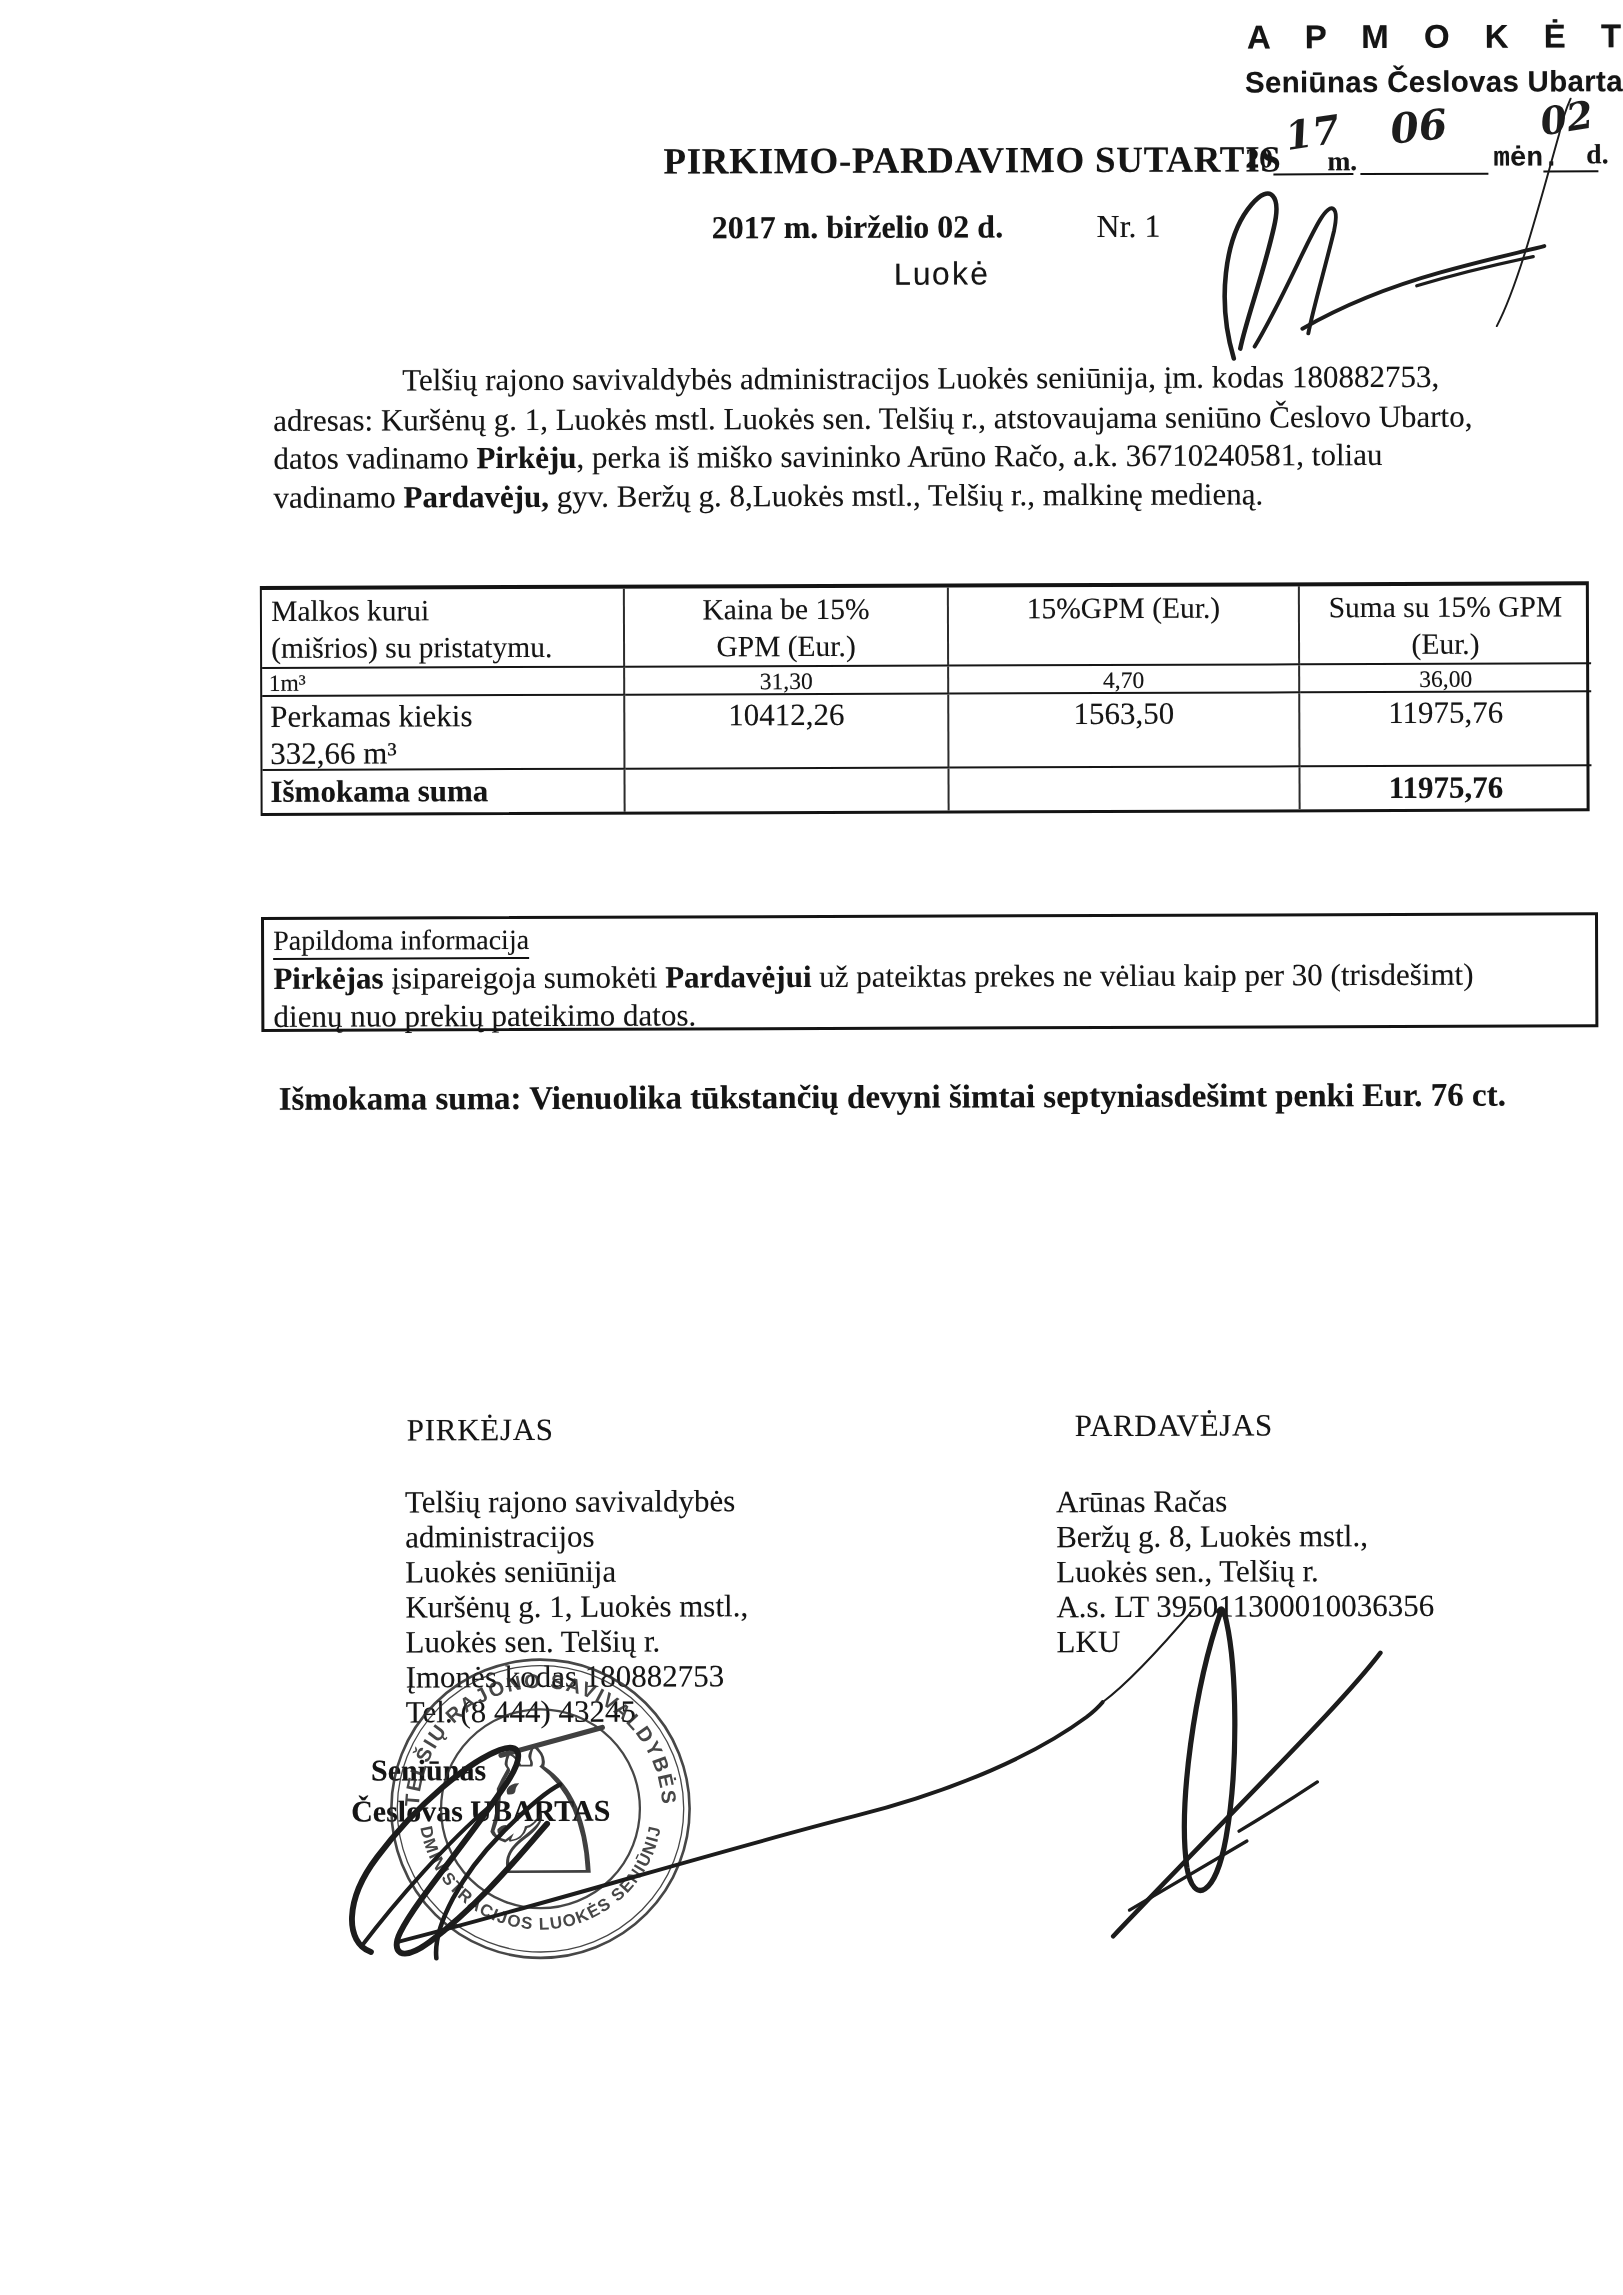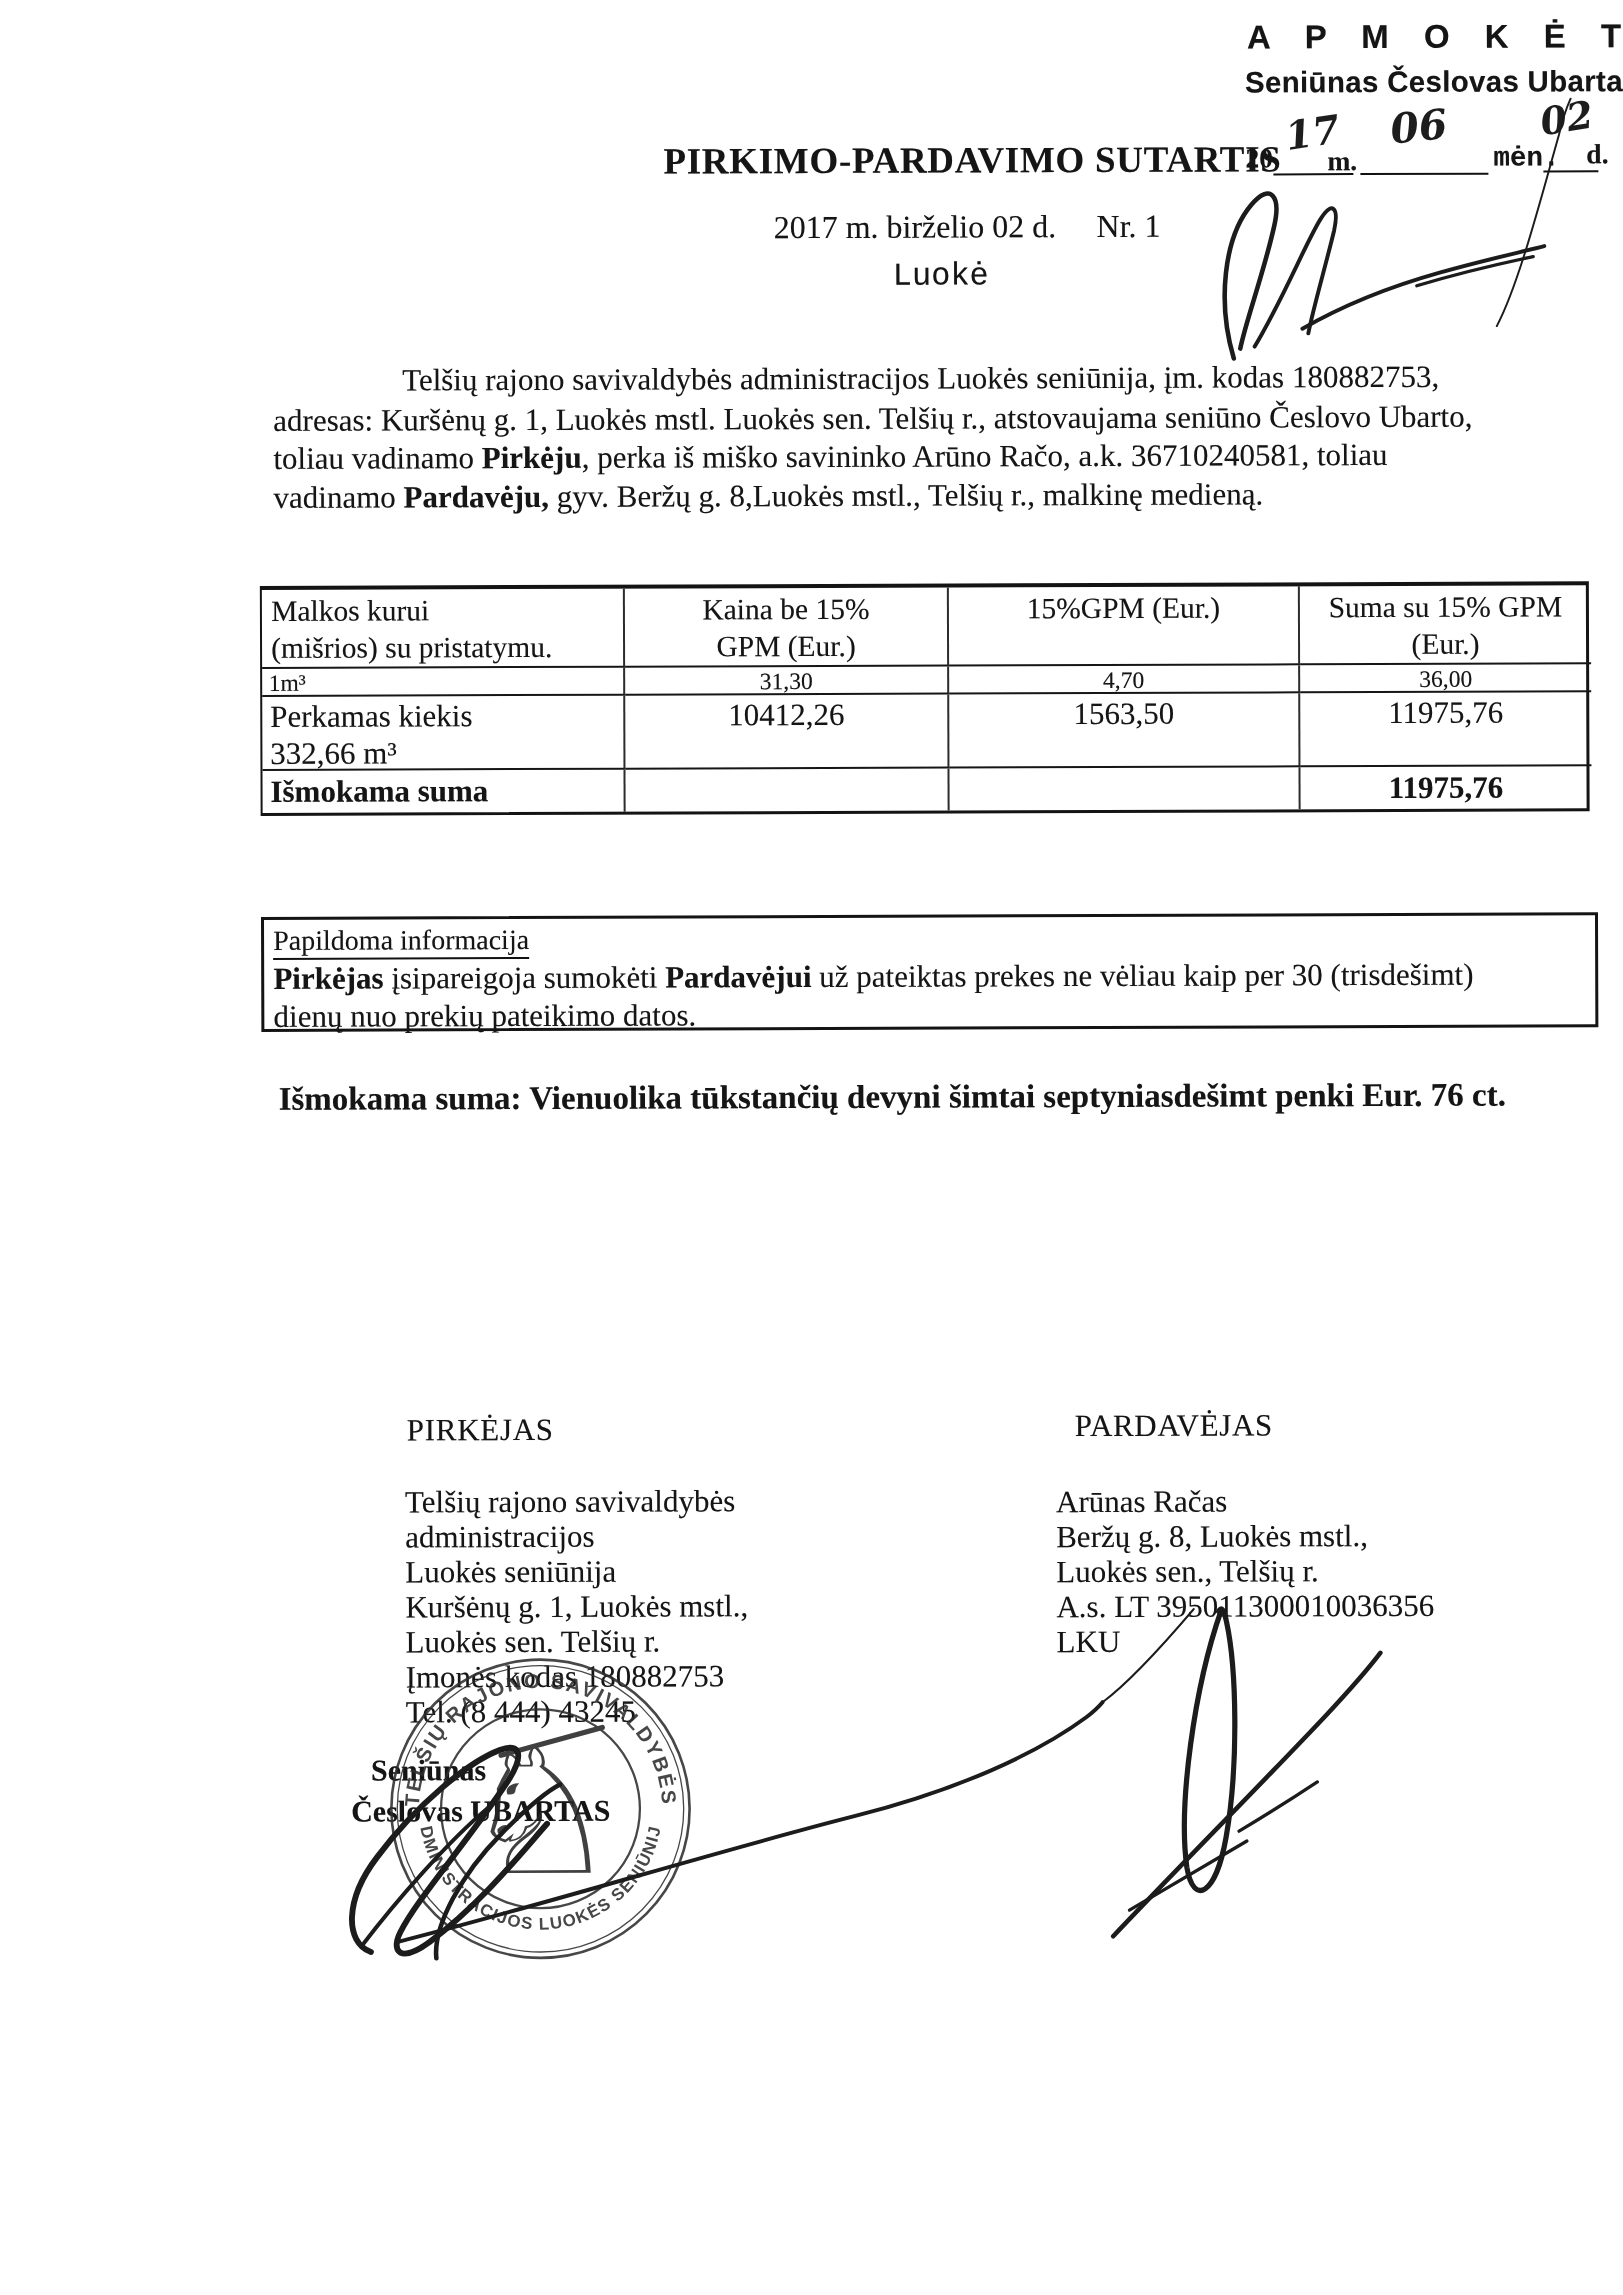--- a/index.html
+++ b/index.html
@@ -84,27 +84,27 @@
 
   <svg class="sig" style="left:1216px;top:85px;" width="406" height="288" viewBox="0 0 620 440">
     <path d="M 30 420 C 5 335, 15 235, 58 185 C 86 152, 104 170, 92 220 C 76 290, 48 365, 40 405" stroke-width="7"></path>
     <path d="M 62 402 C 108 325, 140 245, 163 208 C 180 180, 192 188, 184 225 C 170 282, 152 342, 144 382" stroke-width="6"></path>
     <path d="M 135 375 C 205 335, 280 308, 345 290 C 410 272, 465 260, 505 250" stroke-width="6"></path>
     <path d="M 310 310 C 370 292, 430 278, 488 266" stroke-width="5"></path>
     <path d="M 432 372 C 465 310, 498 185, 528 80 C 534 55, 540 38, 546 25" stroke-width="3"></path>
   </svg>
 
   <div class="abs ink title" style="left:666px;top:139px;">PIRKIMO-PARDAVIMO SUTARTIS</div>
-  <div class="abs ink h-date" style="left:776px;top:209px;">2017 m. birželio 02 d.</div>
+  <div class="abs ink h-date" style="left:714px;top:209px;font-weight:bold;">2017 m. birželio 02 d.</div>
   <div class="abs ink h-date" style="left:1075px;top:209px;margin-left:24px;">Nr. 1</div>
   <div class="abs ink h-date" style="left:895px;top:258px;font-family:Liberation Mono, monospace;">Luokė</div>
 
   <div class="abs ink para" style="left:404px;top:361px;">Telšių rajono savivaldybės administracijos Luokės seniūnija, įm. kodas 180882753,</div>
   <div class="abs ink para" style="left:275px;top:401px;">adresas: Kuršėnų g. 1, Luokės mstl. Luokės sen. Telšių r., atstovaujama seniūno Česlovo Ubarto,</div>
-  <div class="abs ink para" style="left:275px;top:439px;"><span>toliau vadinamo </span><b>Pirkėju</b><span>, perka iš miško savininko Arūno Račo,  a.k. 36710240581, toliau</span></div>
+  <div class="abs ink para" style="left:275px;top:439px;"><span>datos vadinamo </span><b>Pirkėju</b><span>, perka iš miško savininko Arūno Račo,  a.k. 36710240581, toliau</span></div>
   <div class="abs ink para" style="left:275px;top:478px;"><span>vadinamo </span><b>Pardavėju,</b><span>  gyv. Beržų g. 8,Luokės mstl., Telšių r., malkinę medieną.</span></div>
 
   <div class="tbl ink">
     <div class="td th left">Malkos kurui
 (mišrios) su pristatymu.</div>
     <div class="td th">Kaina be 15%
 GPM (Eur.)</div>
     <div class="td th">15%GPM (Eur.)</div>
     <div class="td th lastcol">Suma su 15% GPM
 (Eur.)</div>

